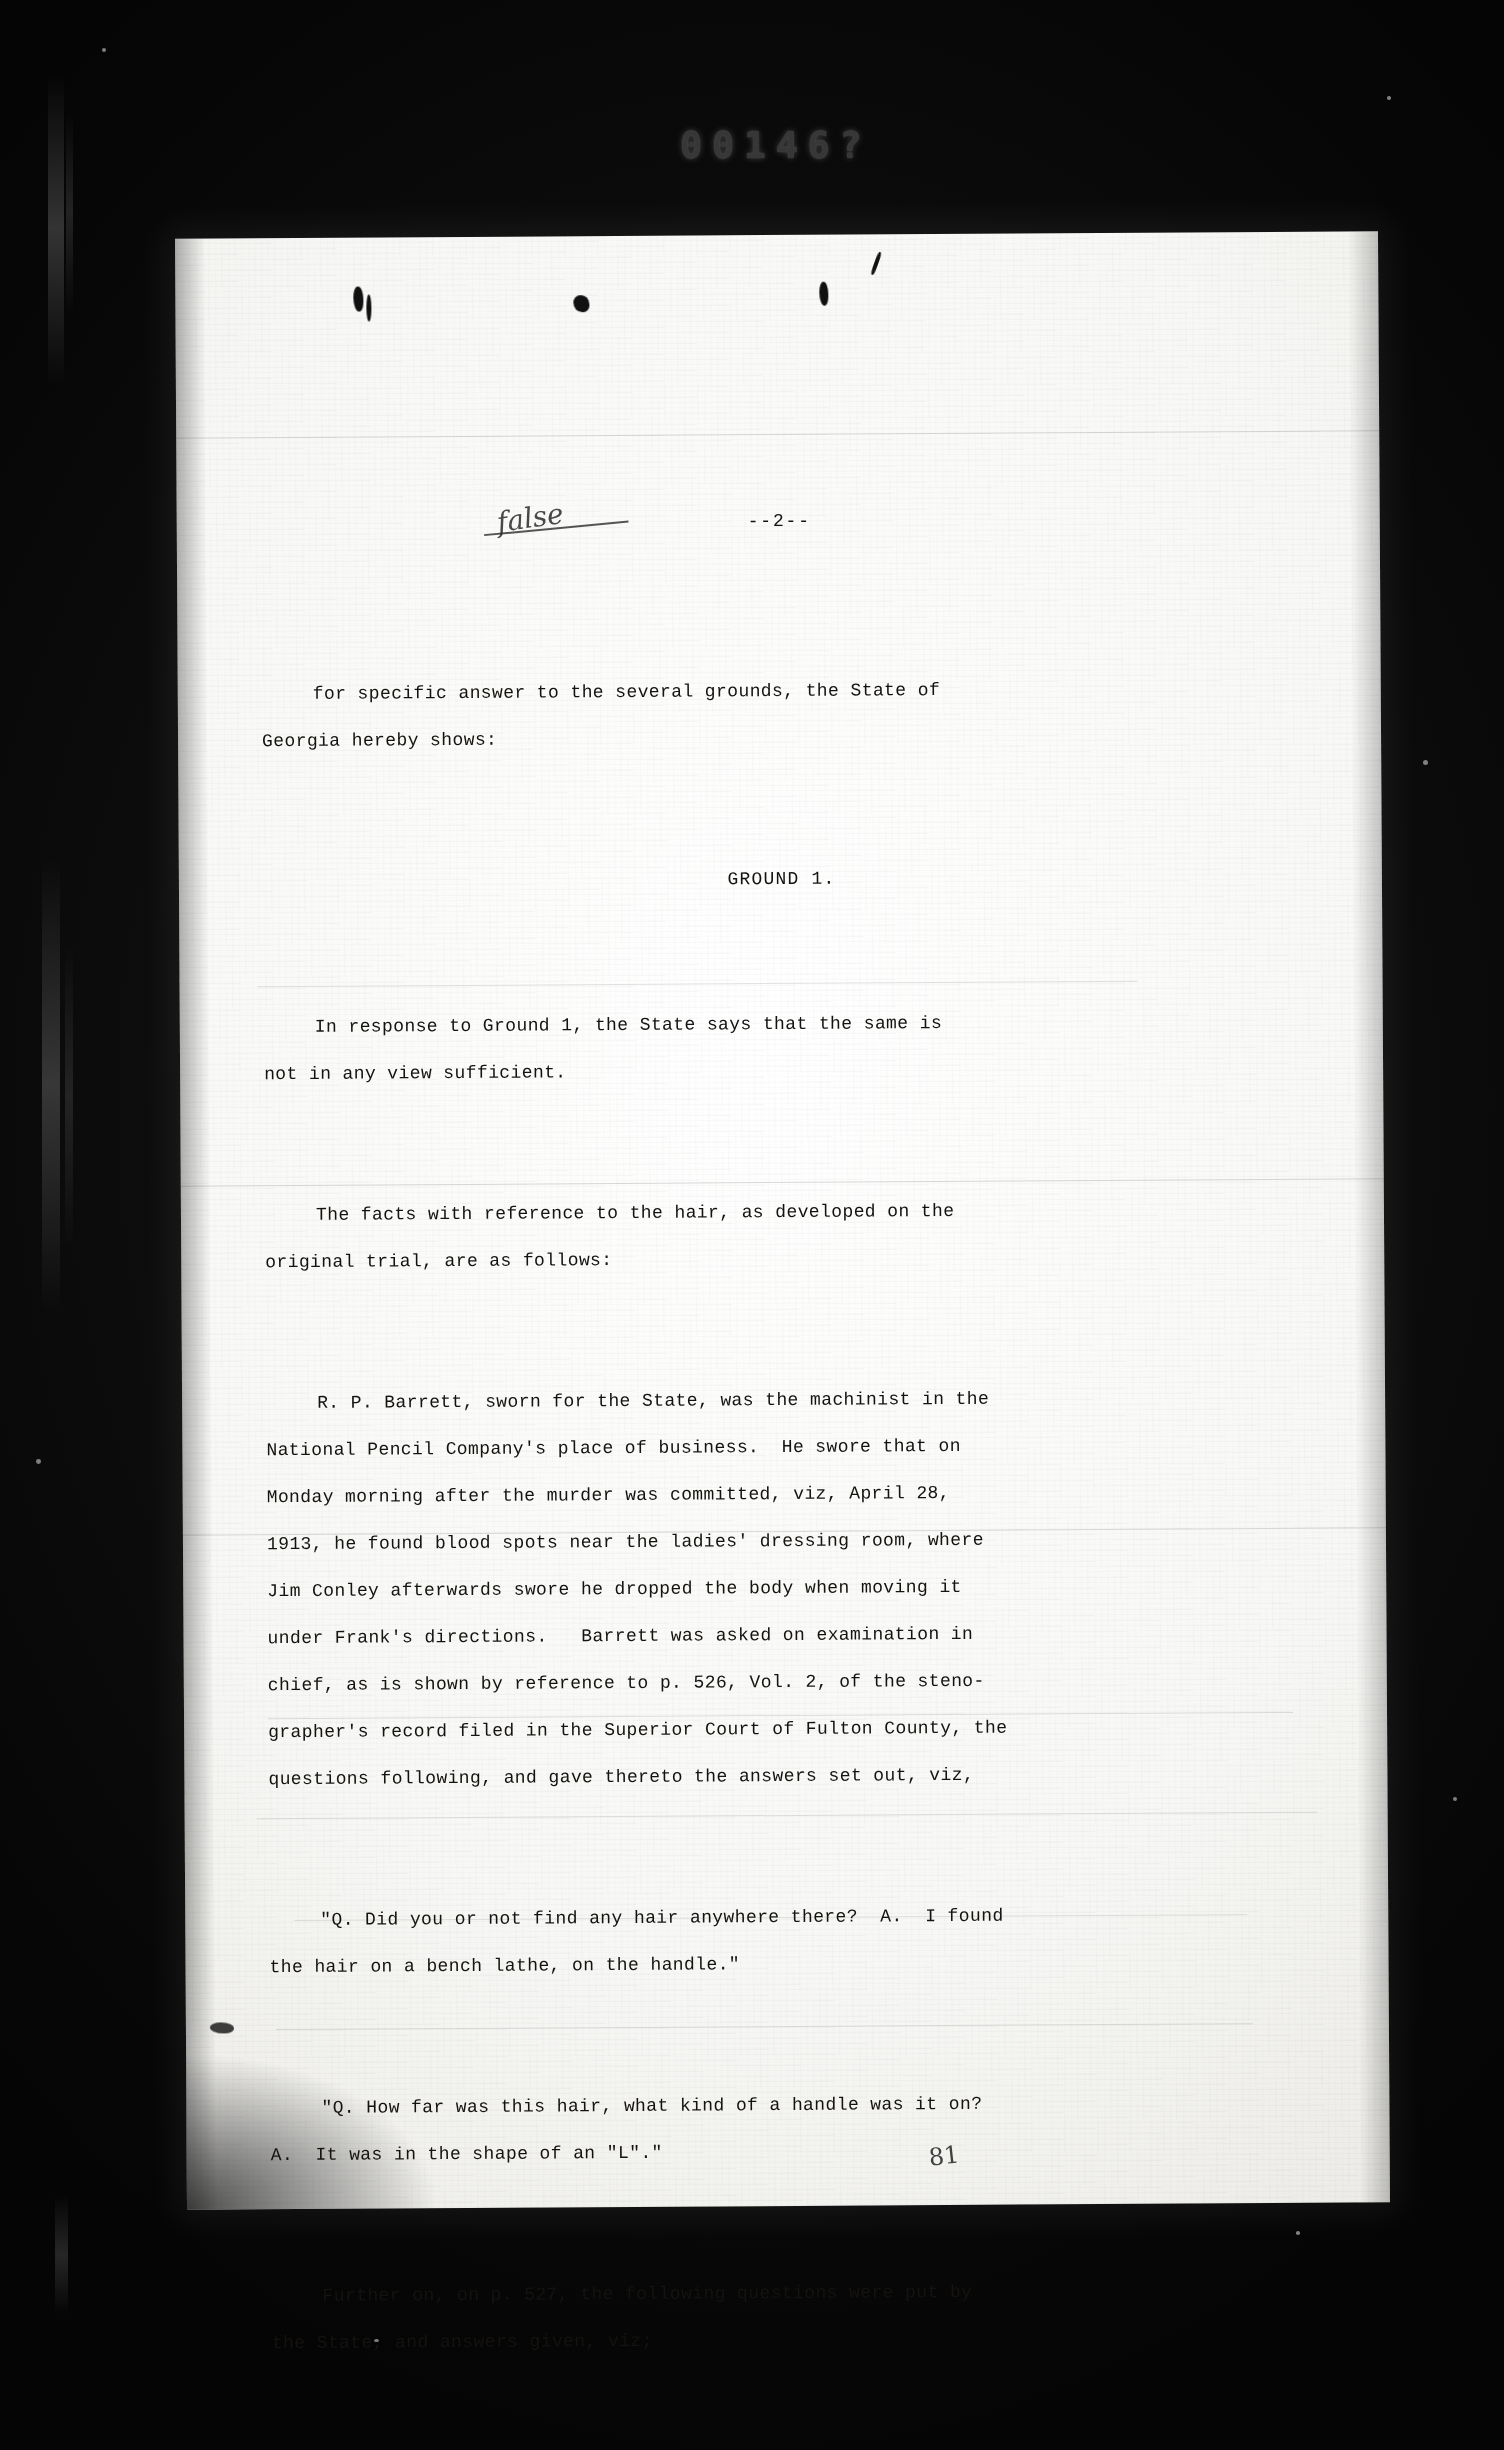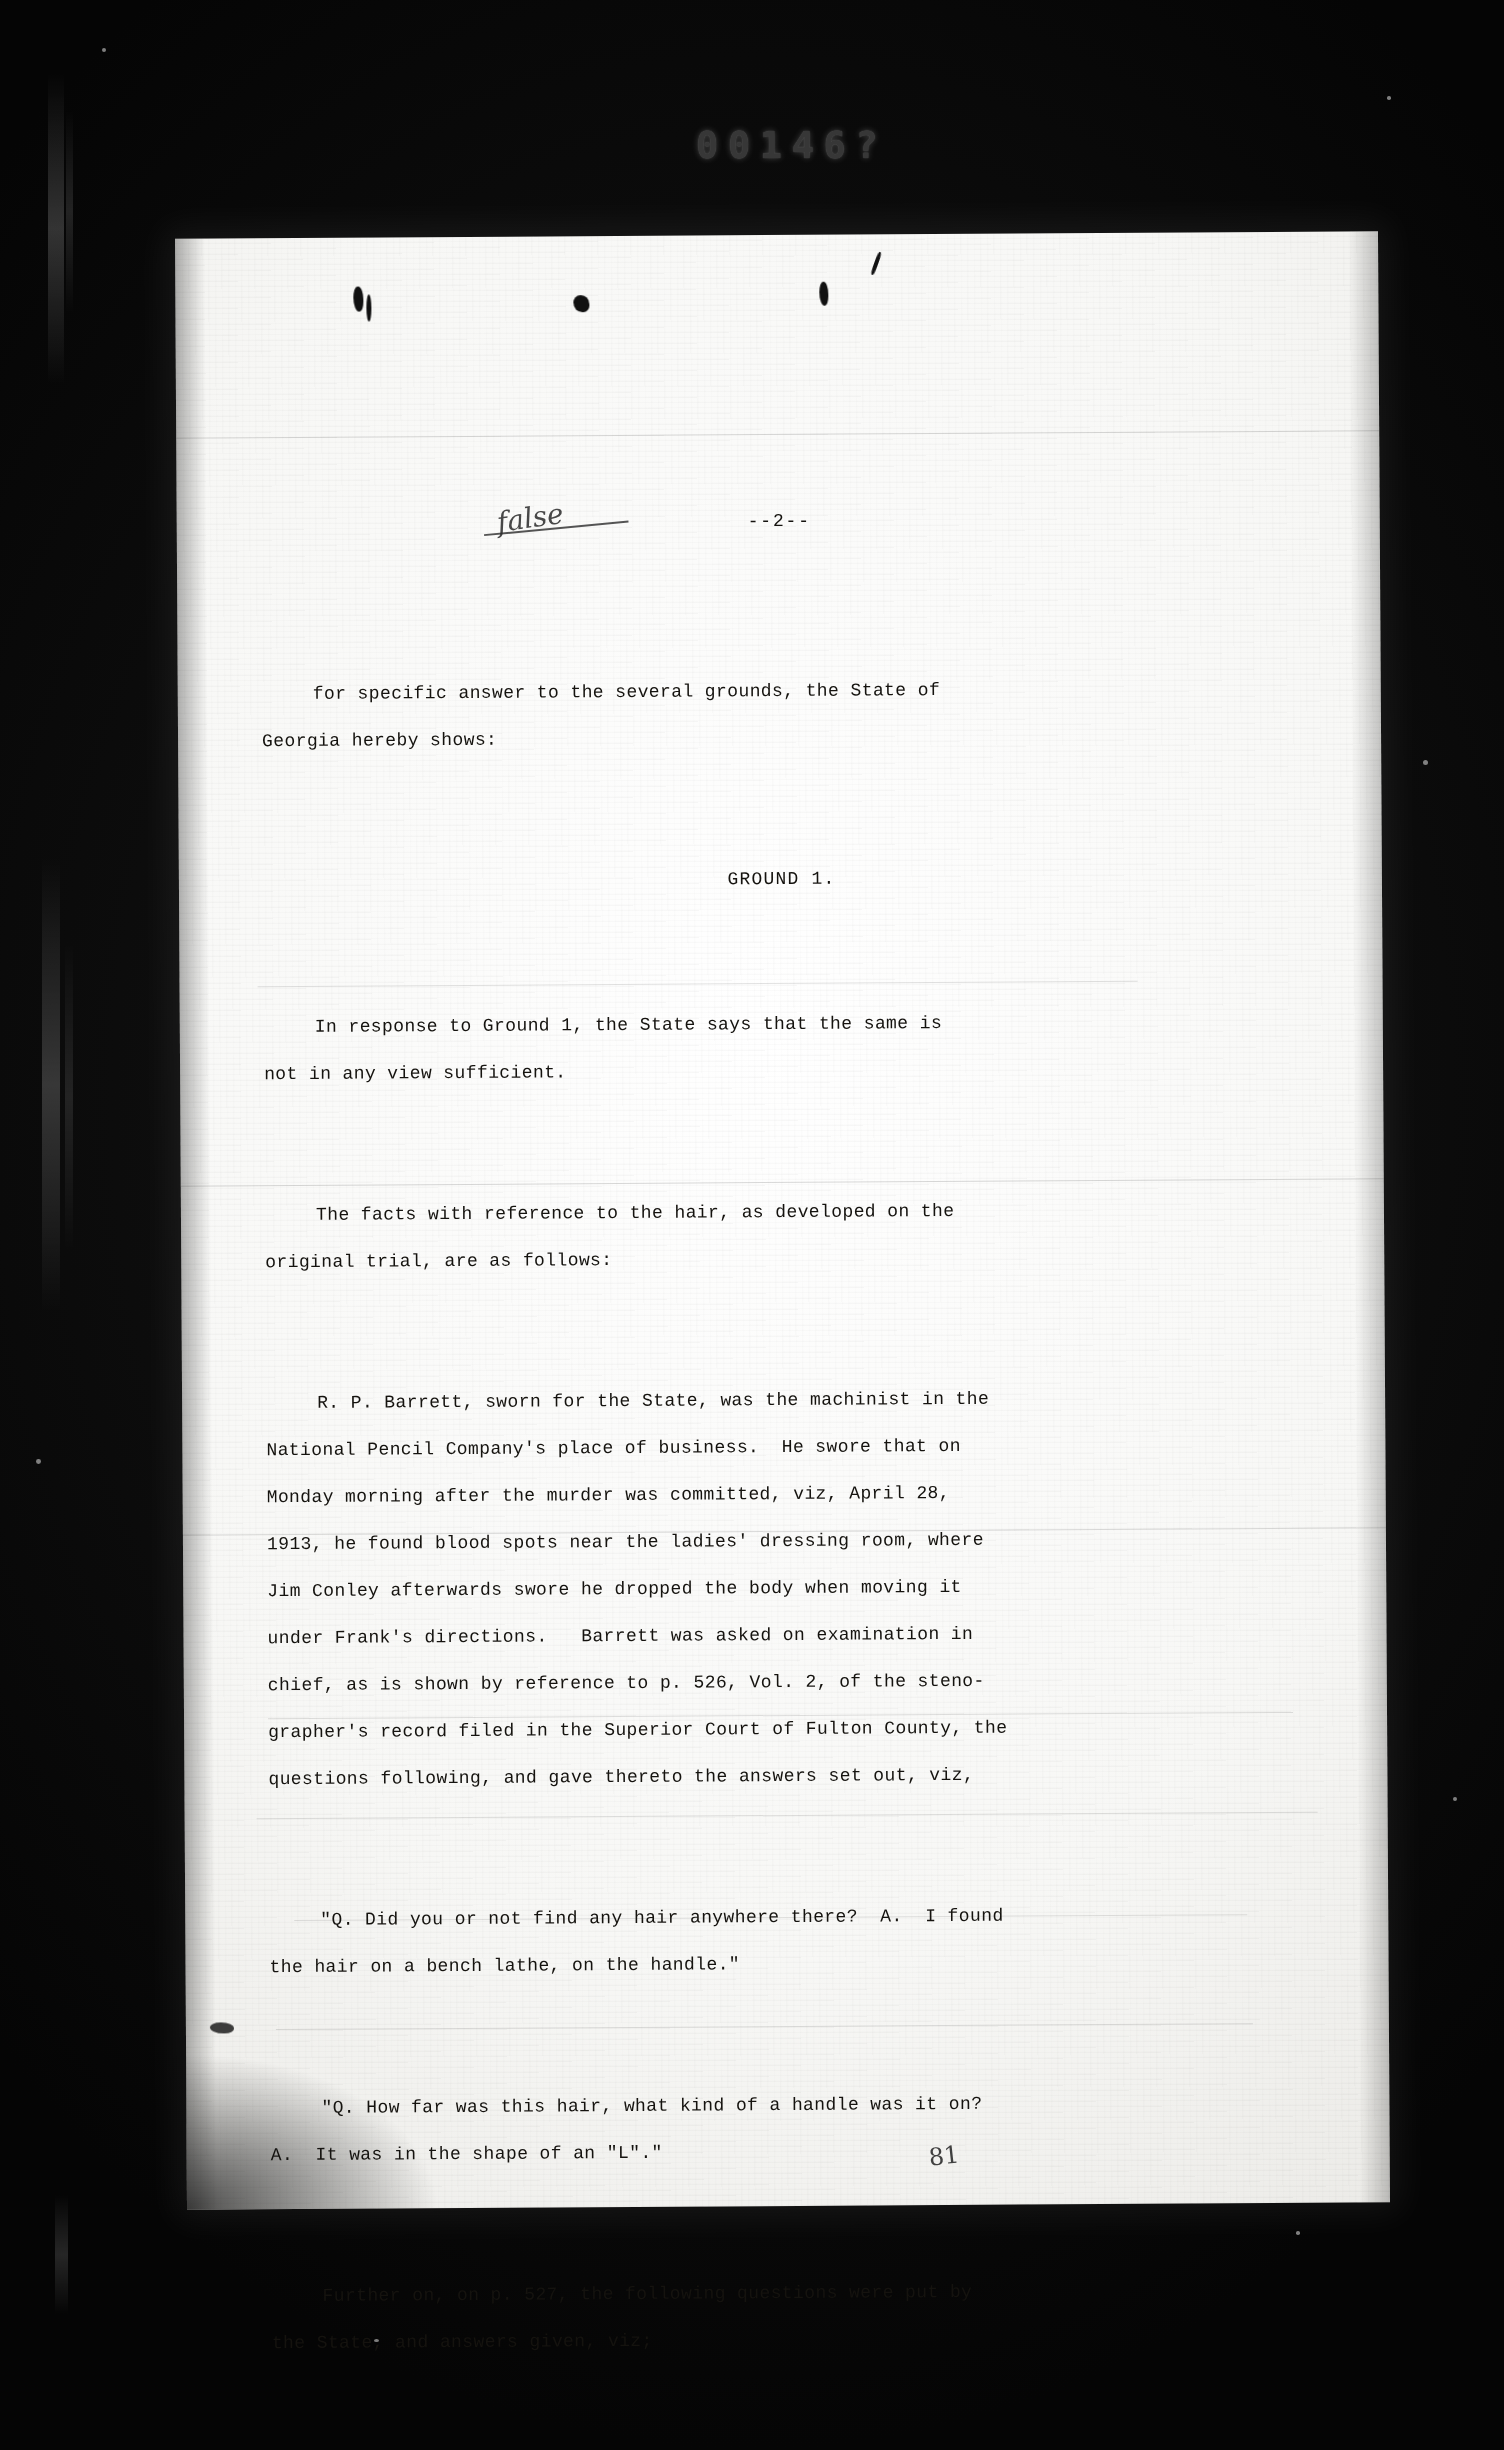--- a/index.html
+++ b/index.html
@@ -64,21 +64,21 @@
     background:
       repeating-linear-gradient(0deg, rgba(0,0,0,0.035) 0px, rgba(0,0,0,0) 1.8px, rgba(0,0,0,0) 5.4px),
       repeating-linear-gradient(90deg, rgba(0,0,0,0.02) 0px, rgba(0,0,0,0) 2.4px, rgba(0,0,0,0) 6.6px);
     pointer-events: none;
     opacity: 0.8;
   }
 
   
   #archive-stamp {
     position: absolute;
-    left: 696px;
+    left: 680px;
     top: 124px;
     font-family: "DejaVu Sans Mono", monospace;
     font-size: 37px;
     letter-spacing: 9.6px;
     font-weight: bold;
     color: #3a3a3a;
     text-shadow: 0 0 6px rgba(120,120,120,0.55), 0 0 1.2px rgba(160,160,160,0.5);
     opacity: 0.95;
   }
 

